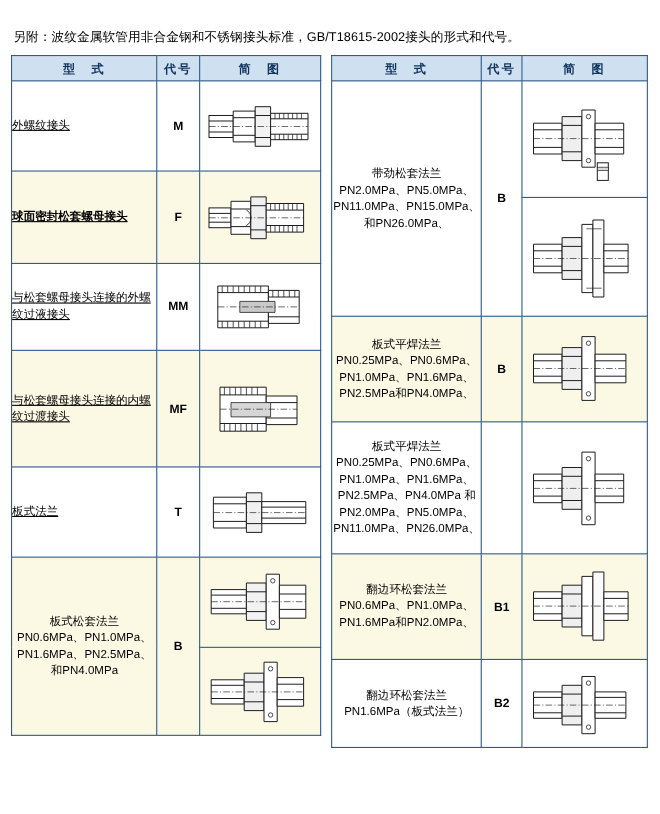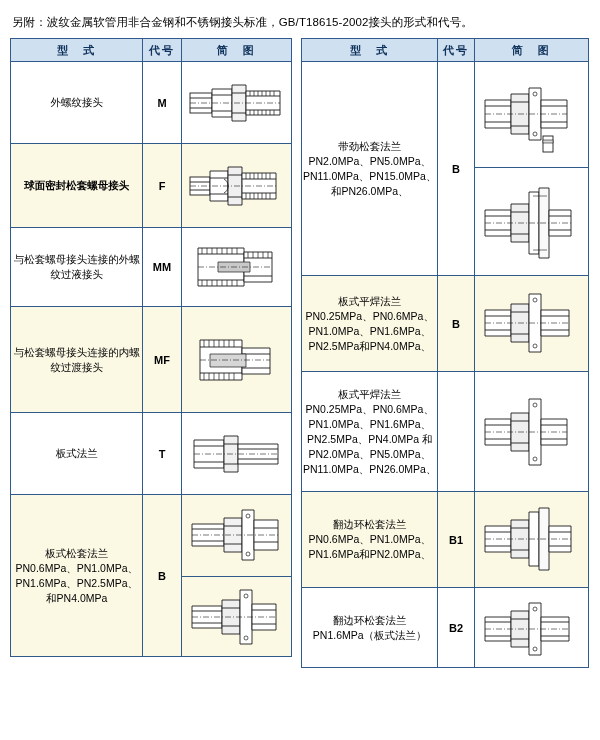--- a/index.html
+++ b/index.html
@@ -13,21 +13,21 @@
     font-family: "Liberation Sans", sans-serif;
     color: #000000;
     position: relative;
     overflow: hidden;
   }
   .page {
     width: 600px;
     height: 740px;
     position: relative;
     box-sizing: border-box;
-    padding: 12px 10px 0 10px;
+    padding: 24px 10px 0 10px;
   }
   .doc-title {
     font-size: 11.5px;
     line-height: 16px;
     color: #000;
     margin: 2px 0 8px 2px;
     letter-spacing: 0.1px;
   }
   .tables-wrap {
     display: flex;
@@ -63,21 +63,22 @@
   .r-col-fig  { width: 114px; }
 
   td.type-cell {
     font-size: 10.5px;
     line-height: 15px;
     text-align: left;
     padding: 4px 6px;
     color: #000;
   }
   td.type-cell.center-type {
-    text-align: center;
+    text-align: left;
+    text-decoration: underline;
   }
   td.code-cell {
     font-size: 11px;
     font-weight: bold;
     color: #000;
     text-align: center;
   }
   td.fig-cell {
     padding: 2px;
     background: #ffffff;

